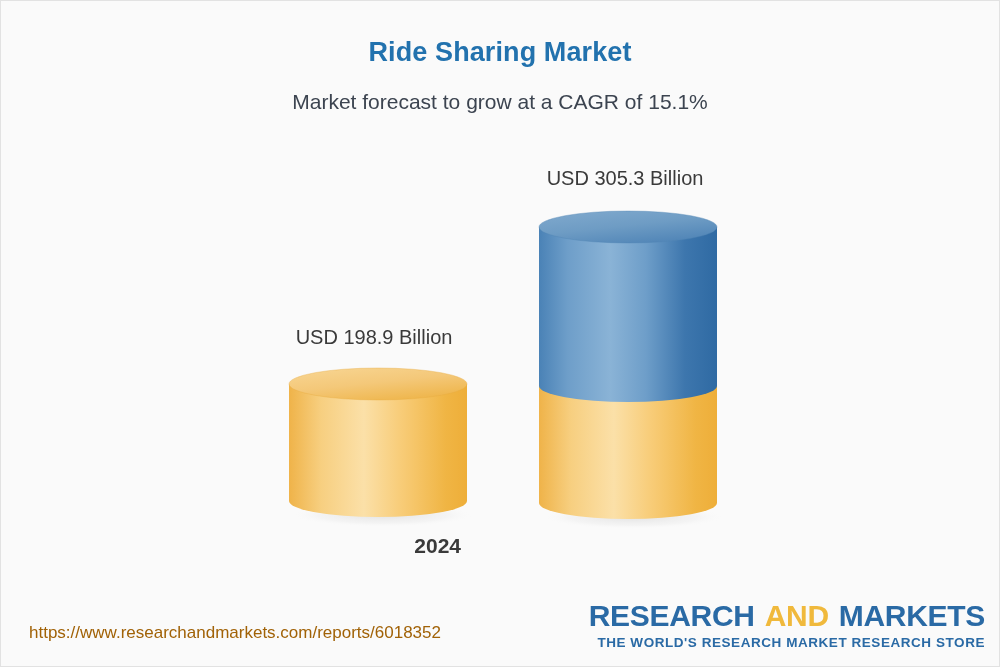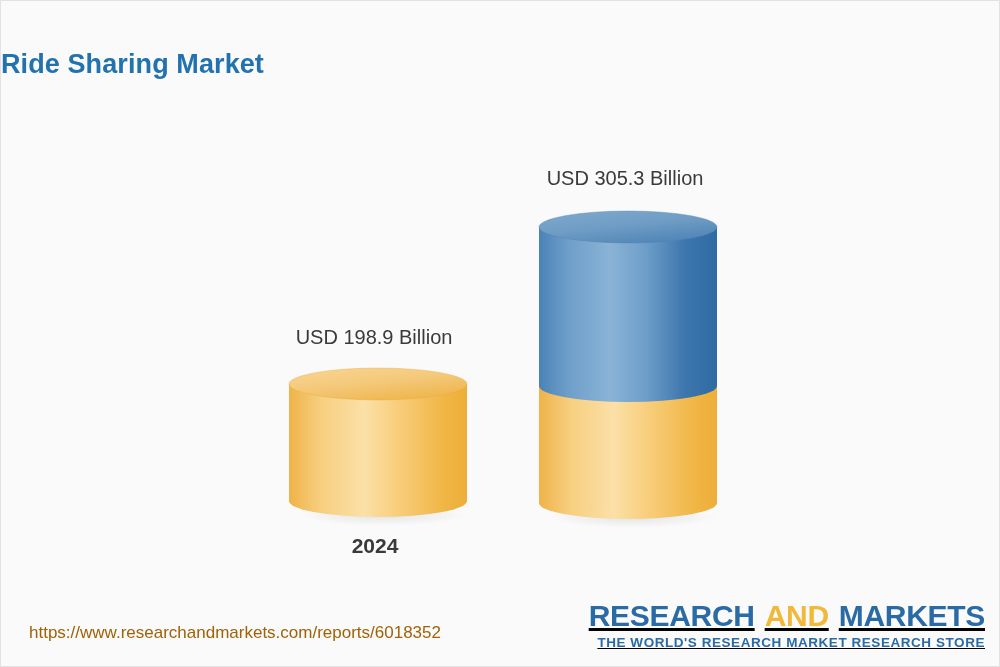--- a/index.html
+++ b/index.html
@@ -16,21 +16,22 @@
     height: 667px;
     background: #fafafa;
     border: 1px solid #e2e2e2;
     box-sizing: border-box;
     overflow: hidden;
   }
   
   #chart-title {
     position: absolute;
     left: 0; right: 0;
-    top: 48px;
+    top: 36px;
+    text-align: center;
     font-size: 27px;
     font-weight: bold;
     color: #2272ae;
     letter-spacing: 0.1px;
   }
   #chart-subtitle {
     position: absolute;
     left: 0; right: 0;
     top: 89px;
     text-align: center;
@@ -52,42 +53,41 @@
     font-weight: normal;
     color: #3a3a3a;
     text-align: center;
     white-space: nowrap;
   }
   .cat-label {
     position: absolute;
     font-size: 21px;
     font-weight: bold;
     color: #3a3a3a;
-    text-align: center;
+    text-align: right;
     white-space: nowrap;
   }
   .cylinder-svg {
     position: absolute;
   }
   
   #footer-url {
     position: absolute;
     left: 28px;
     top: 622px;
     font-size: 17px;
     color: #a16207;
     white-space: nowrap;
   }
   #logo {
     position: absolute;
     right: 14px;
     top: 600px;
     text-align: right;
     line-height: 1;
-    text-decoration: underline;
   }
   #logo-main {
     font-size: 30px;
     font-weight: bold;
     letter-spacing: -0.3px;
     white-space: nowrap;
   }
   #logo-main .blue { color: #2a6aa5; }
   #logo-main .gold { color: #f0b93c; }
   #logo-tag {
@@ -98,20 +98,21 @@
     letter-spacing: 0.55px;
     white-space: nowrap;
   }
 </style>
 </head>
 <body>
 
 <div id="canvas">
 
   <div id="chart-title">Ride Sharing Market</div>
+  <div id="chart-subtitle">Market forecast to grow at a CAGR of 15.1%</div>
 
   <div id="plot">
 
     <div class="value-label" style="left:273px; top:325px; width:200px;">USD 198.9 Billion</div>
 
     <svg class="cylinder-svg" style="left:282px; top:362px;" width="190" height="165" viewBox="0 0 190 165">
       <defs>
         <linearGradient id="goldBody" x1="0" y1="0" x2="1" y2="0">
           <stop offset="0%" stop-color="#efb349"></stop>
           <stop offset="18%" stop-color="#f7cf80"></stop>

